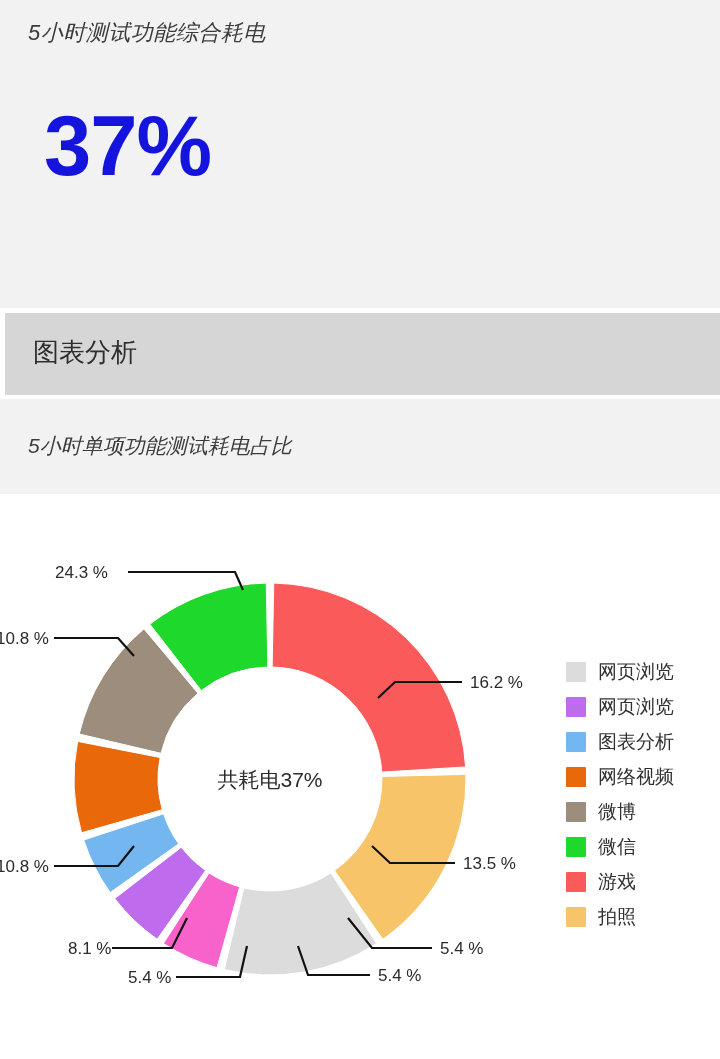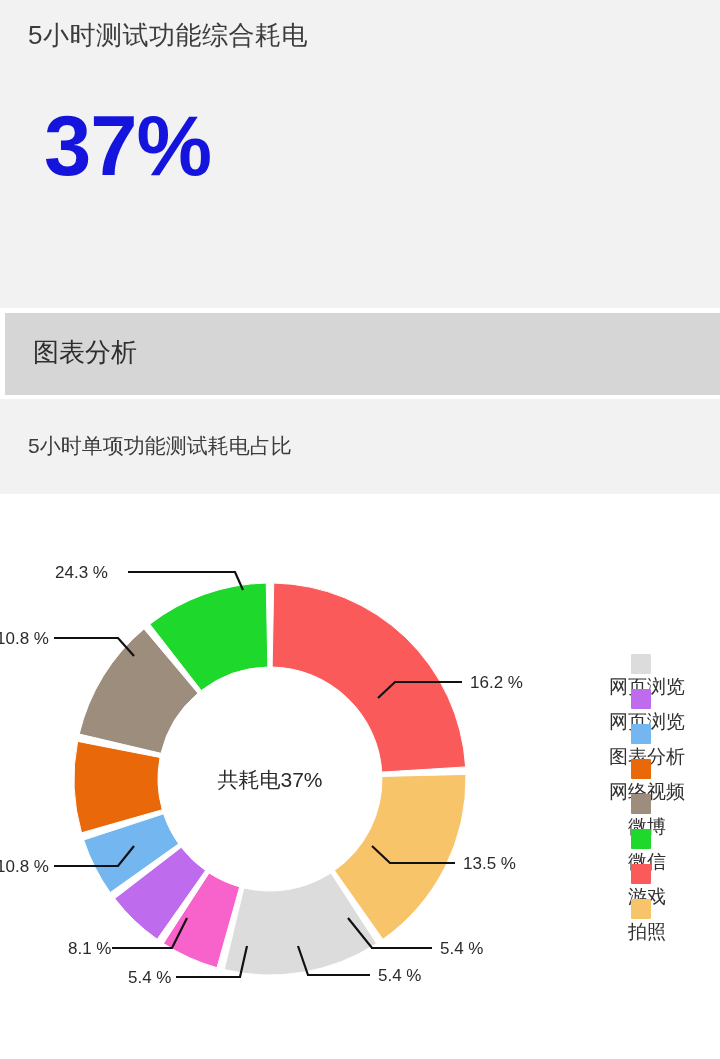--- a/index.html
+++ b/index.html
@@ -21,24 +21,25 @@
     left: 0; top: 0;
     width: 720px;
     height: 308px;
     background: #f2f2f2;
     box-sizing: border-box;
   }
   #summary-title {
     position: absolute;
     left: 28px;
     top: 18px;
-    font-size: 26px;
+    font-size: 22px;
     color: #3c3c3c;
     letter-spacing: .5px;
     white-space: nowrap;
+    font-style: italic;
   }
   #summary-value {
     position: absolute;
     left: 0;
     top: 103px;
     width: 720px;
     font-size: 85px;
     font-weight: bold;
     color: #1414dc;
     letter-spacing: -1px;
@@ -73,20 +74,21 @@
     background: #f2f2f2;
     box-sizing: border-box;
   }
   #chart-caption {
     position: absolute;
     left: 28px;
     top: 33px;
     font-size: 21px;
     color: #3c3c3c;
     white-space: nowrap;
+    font-style: italic;
   }
 
   
   #chart-panel {
     position: absolute;
     left: 0; top: 494px;
     width: 720px;
     height: 565px;
     background: #ffffff;
   }
@@ -117,21 +119,20 @@
   #legend {
     position: absolute;
     left: 566px;
     top: 160px;
     width: 150px;
   }
   .legend-row {
     display: flex;
     align-items: center;
     height: 35px;
-    flex-direction: column;
   }
   .legend-swatch {
     width: 20px;
     height: 20px;
     flex: 0 0 20px;
     border-radius: 1px;
   }
   .legend-text {
     margin-left: 12px;
     font-size: 19px;

